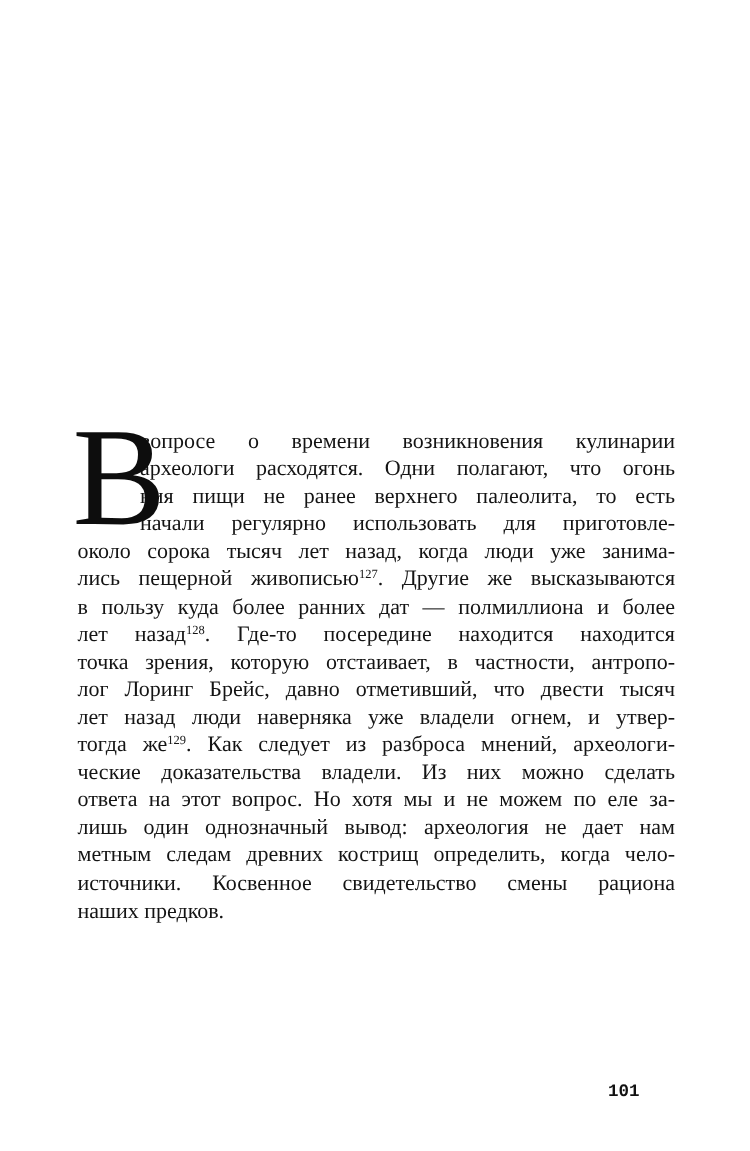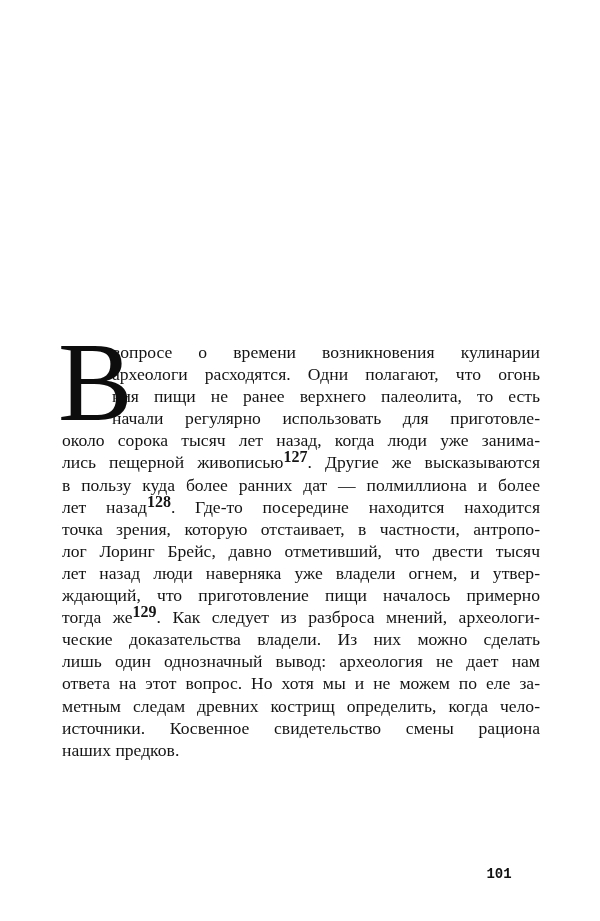--- a/index.html
+++ b/index.html
@@ -50,23 +50,23 @@
     position: absolute;
     left: -4px;
     top: -7px;
     font-family: "Liberation Serif", "DejaVu Serif", serif;
     font-size: 112px;
     line-height: 96px;
     color: #0d0d0d;
     font-weight: normal;
   }
   sup {
-    font-size: 16px;
+    font-size: 10px;
     line-height: 0;
-    font-weight: bold;
+    font-weight: normal;
     vertical-align: 6px;
   }
   .page-number {
     position: absolute;
     left: 479px;
     top: 866px;
     width: 40px;
     text-align: center;
     font-family: Liberation Mono, monospace;
     font-weight: bold;
@@ -86,24 +86,23 @@
     <span class="line indent">археологи расходятся. Одни полагают, что огонь</span>
     <span class="line indent">ния пищи не ранее верхнего палеолита, то есть</span>
     <span class="line indent">начали регулярно использовать для приготовле-</span>
     <span class="line">около сорока тысяч лет назад, когда люди уже занима-</span>
     <span class="line"><span>лись пещерной живописью</span><sup>127</sup><span>. Другие же высказываются</span></span>
     <span class="line">в пользу куда более ранних дат — полмиллиона и более</span>
     <span class="line"><span>лет назад</span><sup>128</sup><span>. Где-то посередине находится находится</span></span>
     <span class="line">точка зрения, которую отстаивает, в частности, антропо-</span>
     <span class="line">лог Лоринг Брейс, давно отметивший, что двести тысяч</span>
     <span class="line">лет назад люди наверняка уже владели огнем, и утвер-</span>
-    <span class="line">ждающий, что приготовление пищи началось примерно</span>
     <span class="line"><span>тогда же</span><sup>129</sup><span>. Как следует из разброса мнений, археологи-</span></span>
     <span class="line">ческие доказательства владели. Из них можно сделать</span>
+    <span class="line">ответа на этот вопрос. Но хотя мы и не можем по еле за-</span>
     <span class="line">лишь один однозначный вывод: археология не дает нам</span>
-    <span class="line">ответа на этот вопрос. Но хотя мы и не можем по еле за-</span>
     <span class="line">метным следам древних кострищ определить, когда чело-</span>
     <span class="line">источники. Косвенное свидетельство смены рациона</span>
     <span class="line last">наших предков.</span>
   </div>
 
   <div class="page-number">101</div>
 </div>
 
 </body></html>

